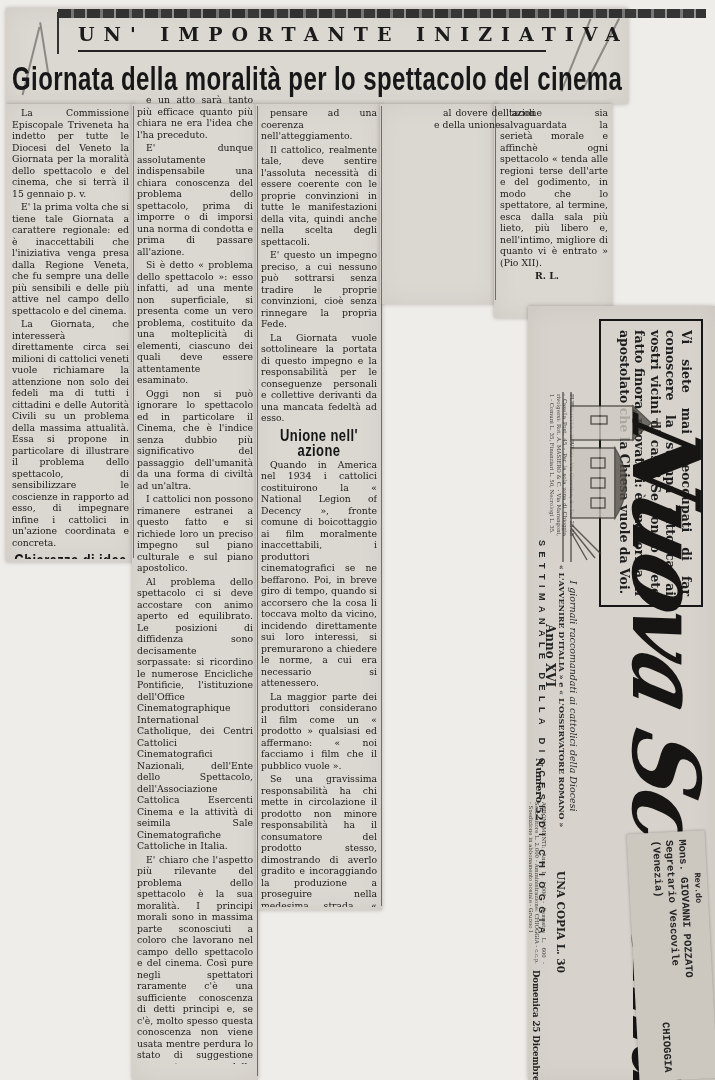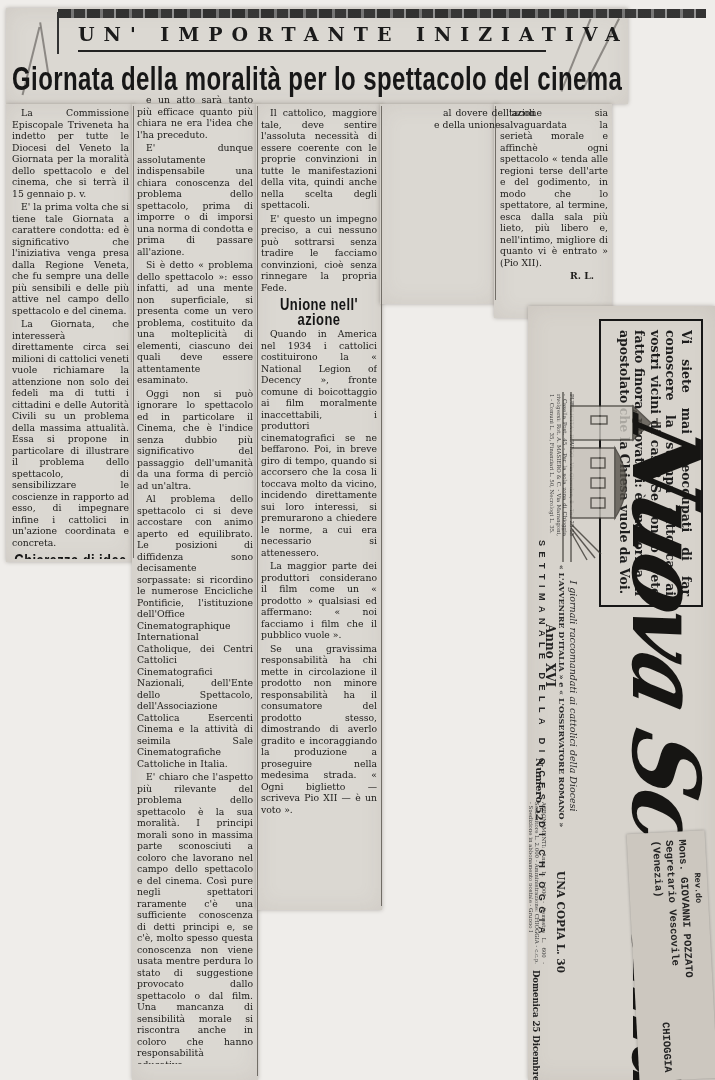--- a/index.html
+++ b/index.html
@@ -35,21 +35,21 @@
   .newscol{
     position:absolute;overflow:hidden;
     font-size:9.3px;line-height:11.5px;text-align:justify;color:#21201e;
   }
   .newscol p{margin:0 0 2px;text-indent:9px;}
   .newscol h3{
     font-family:"Liberation Sans",sans-serif;font-weight:bold;font-size:13px;
     text-align:center;margin:7px 0 5px;color:#151515;
     transform:scaleY(1.3);letter-spacing:.4px;
   }
-  .newscol .sig{text-align:right;text-indent:0;font-weight:bold;padding-right:14px;margin-top:1px;}
+  .newscol .sig{text-align:center;text-indent:0;font-weight:bold;padding-right:14px;margin-top:1px;}
   .rule{position:absolute;width:1px;background:#716d66;}
   
   #masthead-piece{left:528px;top:306px;width:187px;height:774px;background:#d7d3cc;}
   #masthead-rot{
     position:absolute;left:187px;top:0;width:774px;height:187px;
     transform:rotate(90deg);transform-origin:0 0;overflow:hidden;
   }
   .promo-box{
     position:absolute;left:13px;top:12px;width:266px;height:86px;
     border:2px solid #161616;padding:7px 9px;
@@ -112,35 +112,38 @@
 <div class="banner">UN' IMPORTANTE INIZIATIVA</div>
 <div class="headline">Giornata della moralità per lo spettacolo del cinema</div>
 
 <div class="rule" style="left:133px;top:106px;height:452px;"></div>
 <div class="rule" style="left:257px;top:106px;height:970px;"></div>
 <div class="rule" style="left:381px;top:106px;height:800px;"></div>
 <div class="rule" style="left:495px;top:106px;height:194px;"></div>
 
 <div class="newscol" style="left:12px;top:107px;width:117px;height:452px;">
     <p>La Commissione Episcopale Triveneta ha indetto per tutte le Diocesi del Veneto la Giornata per la moralità dello spettacolo e del cinema, che si terrà il 15 gennaio p. v.</p>
-    <p>E' la prima volta che si tiene tale Giornata a carattere condotta: ed è significativo che l'iniziativa venga presa dalla Regione Veneta, che fu sempre una delle più sensibili e delle più attive nel campo dello spettacolo e del cinema.</p>
+    <p>E' la prima volta che si tiene tale Giornata a carattere regionale: ed è inaccettabili che l'iniziativa venga presa dalla Regione Veneta, che fu sempre una delle più sensibili e delle più attive nel campo dello spettacolo e del cinema.</p>
     <p>La Giornata, che interesserà direttamente circa sei milioni di cattolici veneti vuole richiamare la attenzione non solo dei fedeli ma di tutti i cittadini e delle Autorità Civili su un problema della massima attualità. Essa si propone in particolare di illustrare il problema dello spettacolo, di sensibilizzare le coscienze in rapporto ad esso, di impegnare infine i cattolici in un'azione coordinata e concreta.</p>
     <h3>Chiarezza di idee</h3>
   </div>
 <div class="newscol" style="left:137px;top:94px;width:116px;height:970px;">
     <p>e un atto sarà tanto più efficace quanto più chiara ne era l'idea che l'ha preceduto.</p>
     <p>E' dunque assolutamente indispensabile una chiara conoscenza del problema dello spettacolo, prima di imporre o di imporsi una norma di condotta e prima di passare all'azione.</p>
     <p>Si è detto « problema dello spettacolo »: esso infatti, ad una mente non superficiale, si presenta come un vero problema, costituito da una molteplicità di elementi, ciascuno dei quali deve essere attentamente esaminato.</p>
-    <p>Oggi non si può ignorare lo spettacolo ed in particolare il Cinema, che è l'indice senza dubbio più significativo del passaggio dell'umanità da una forma di perciò ad un'altra.</p>
+    <p>Oggi non si può ignorare lo spettacolo ed in particolare il Cinema, che è l'indice senza dubbio più significativo del passaggio dell'umanità da una forma di civiltà ad un'altra.</p>
+    <p>I cattolici non possono rimanere estranei a questo fatto e si richiede loro un preciso impegno sul piano culturale e sul piano apostolico.</p>
     <p>Al problema dello spettacolo ci si deve accostare con animo aperto ed equilibrato. Le posizioni di diffidenza sono decisamente sorpassate: si ricordino le numerose Encicliche Pontificie, l'istituzione dell'Office Cinematographique International Catholique, dei Centri Cattolici Cinematografici Nazionali, dell'Ente dello Spettacolo, dell'Associazione Cattolica Esercenti Cinema e la attività di seimila Sale Cinematografiche Cattoliche in Italia.</p>
     <p>E' chiaro che l'aspetto più rilevante del problema dello spettacolo è la sua moralità. I principi morali sono in massima parte sconosciuti a coloro che lavorano nel campo dello spettacolo e del cinema. Così pure negli spettatori raramente c'è una sufficiente conoscenza di detti principi e, se c'è, molto spesso questa conoscenza non viene usata mentre perdura lo stato di suggestione provocato dallo spettacolo o dal film. Una mancanza di sensibilità morale si riscontra anche in coloro che hanno responsabilità educative, particolarmente nei genitori.</p>
   </div>
 <div class="newscol" style="left:261px;top:107px;width:116px;height:800px;">
-    <p>Il cattolico, maggiore tale, deve sentire l'assoluta necessità di essere coerente con le proprie convinzioni in tutte le manifestazioni della vita, quindi anche nella scelta degli spettacoli.</p>
-    <p>E' questo un impegno preciso, a cui nessuno può sottrarsi senza tradire le facciamo convinzioni, cioè senza rinnegare la propria Fede.</p>
+    <p>pensare ad una coerenza nell'atteggiamento.</p>
+    <p>Il cattolico, realmente tale, deve sentire l'assoluta necessità di essere coerente con le proprie convinzioni in tutte le manifestazioni della vita, quindi anche nella scelta degli spettacoli.</p>
+    <p>E' questo un impegno preciso, a cui nessuno può sottrarsi senza tradire le proprie convinzioni, cioè senza rinnegare la propria Fede.</p>
+    <p>La Giornata vuole sottolineare la portata di questo impegno e la responsabilità per le conseguenze personali e collettive derivanti da una mancata fedeltà ad esso.</p>
     <h3>Unione nell' azione</h3>
     <p>Quando in America nel 1934 i cattolici costituirono la « National Legion of Decency », fronte comune di boicottaggio ai film moralmente inaccettabili, i produttori cinematografici se ne beffarono. Poi, in breve giro di tempo, quando si accorsero che la cosa li toccava molto da vicino, incidendo direttamente sui loro interessi, si premurarono a chiedere le norme, a cui era necessario si attenessero.</p>
     <p>La maggior parte dei produttori considerano il film come un « prodotto » qualsiasi ed affermano: « noi facciamo i film che il pubblico vuole ».</p>
     <p>Se una gravissima responsabilità ha chi mette in circolazione il prodotto non minore responsabilità ha il consumatore del prodotto stesso, dimostrando di averlo gradito e incoraggiando la produzione a proseguire nella medesima strada. « Ogni biglietto — scriveva Pio XII — è un voto ».</p>
   </div>
 <div class="newscol" style="left:386px;top:107px;width:108px;height:194px;margin-left:48px;">
     <p>al dovere dell'azione e della unione.</p>
   </div>
 <div class="newscol" style="left:500px;top:107px;width:108px;height:208px;">
     <p>tacoli sia salvaguardata la serietà morale e affinchè ogni spettacolo « tenda alle regioni terse dell'arte e del godimento, in modo che lo spettatore, al termine, esca dalla sala più lieto, più libero e, nell'intimo, migliore di quanto vi è entrato » (Pio XII).</p>

